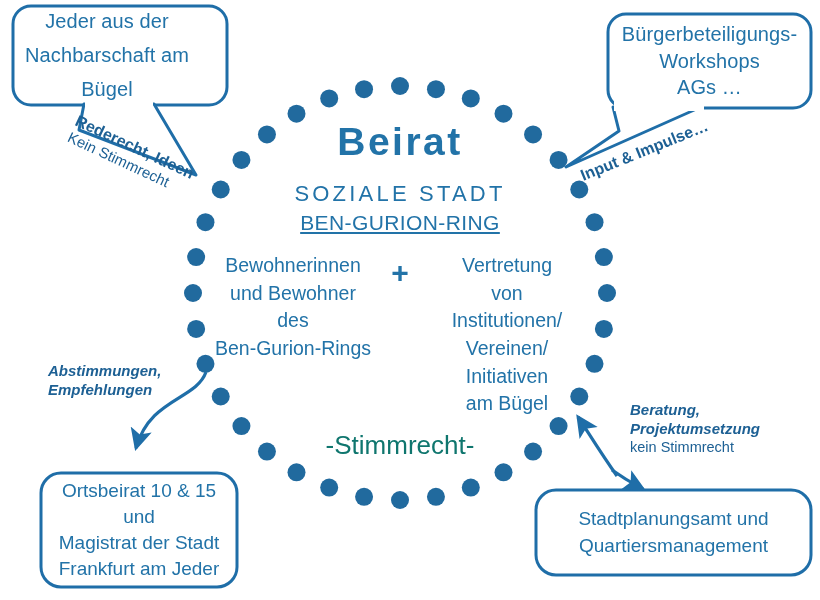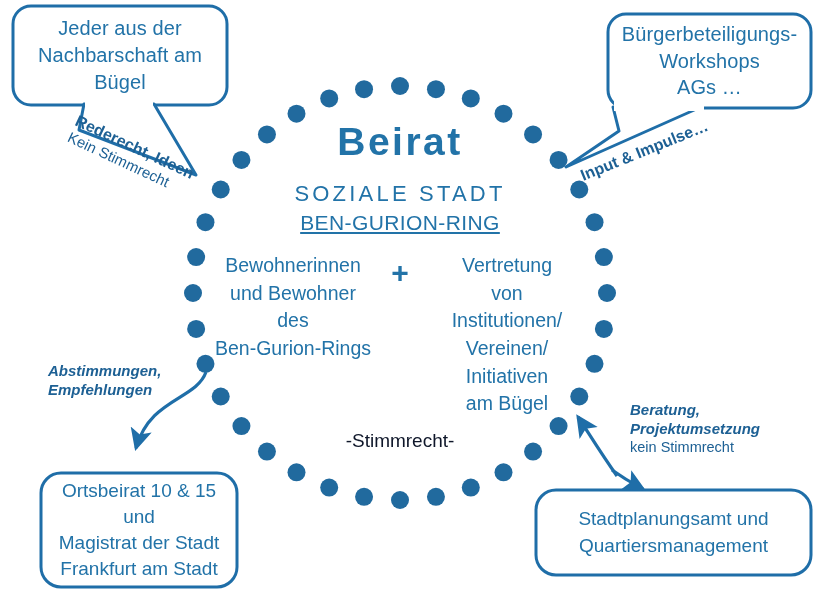--- a/index.html
+++ b/index.html
@@ -60,21 +60,21 @@
   .col{
     font-size:19.5px;line-height:1.42;text-align:center;color:#2273a8;
     width:178px;
   }
   #plus{
     font-size:30px;font-weight:bold;color:#2273a8;
     width:36px;text-align:center;margin-top:6px;line-height:1;
   }
   #stimmrecht{
     position:absolute;left:260px;top:430px;width:280px;
-    text-align:center;font-size:19px;color:#0f172a;
+    text-align:center;font-size:26px;color:#0f766e;
   }
 </style>
 </head>
 <body>
 
 <div id="stage">
 
   <svg class="layer" viewBox="0 0 820 600" xmlns="http://www.w3.org/2000/svg">
     <defs>
       <marker id="arrowhead" markerWidth="8" markerHeight="8" refX="6" refY="4" orient="auto" markerUnits="strokeWidth">
@@ -165,37 +165,37 @@
       <div>von</div>
       <div>Institutionen/</div>
       <div>Vereinen/</div>
       <div>Initiativen</div>
       <div>am Bügel</div>
     </div>
   </div>
 
   <div id="stimmrecht">-Stimmrecht-</div>
 
-  <div class="bubble-text" style="left:19px;top:8px;width:202px;height:95px;">
+  <div class="bubble-text" style="left:6px;top:8px;width:202px;height:95px;justify-content:space-between;">
     <div>Jeder aus der</div>
     <div>Nachbarschaft am</div>
     <div>Bügel</div>
   </div>
 
   <div class="bubble-text" style="left:612px;top:16px;width:195px;height:90px;">
     <div>Bürgerbeteiligungs-</div>
     <div>Workshops</div>
     <div>AGs …</div>
   </div>
 
   <div class="box-text" style="left:44px;top:474px;width:190px;height:112px;">
     <div>Ortsbeirat 10 &amp; 15</div>
     <div>und</div>
     <div>Magistrat der Stadt</div>
-    <div>Frankfurt am Stadt</div>
+    <div>Frankfurt am Jeder</div>
   </div>
 
   <div class="box-text" style="left:539px;top:492px;width:269px;height:81px;">
     <div>Stadtplanungsamt und</div>
     <div>Quartiersmanagement</div>
   </div>
 
   <div class="rot-cap" style="left:80px;top:112px;transform:rotate(25deg);transform-origin:0 0;">
     <span class="l1">Rederecht, Ideen</span>
     <span class="l2">Kein Stimmrecht</span>

